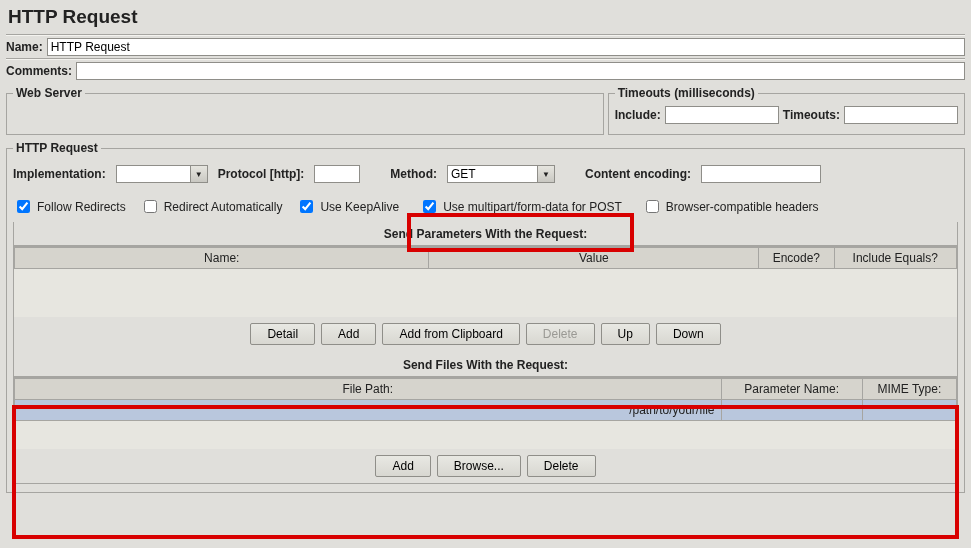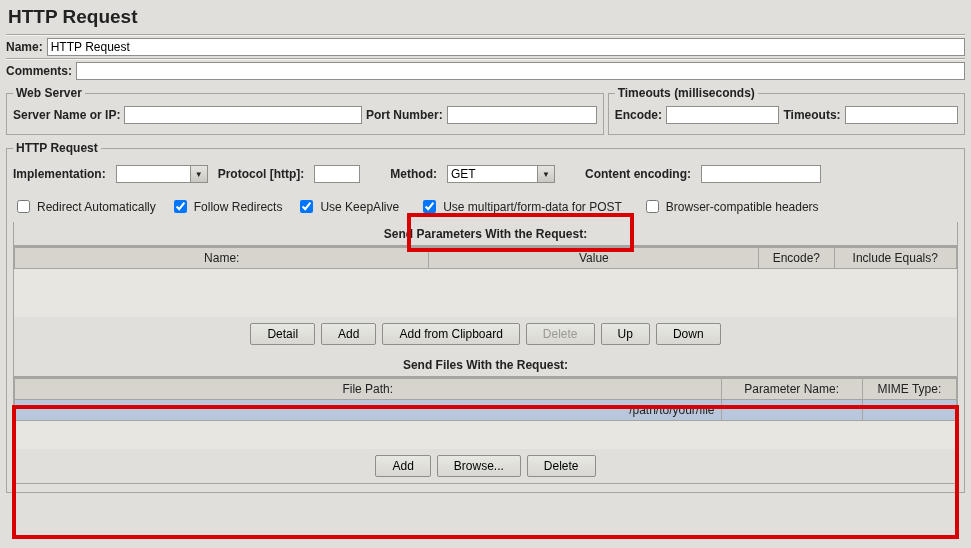--- a/index.html
+++ b/index.html
@@ -82,31 +82,25 @@
 </div>
 <div class="rowline"></div>
 <div class="row">
   <label class="lab">Comments:</label>
   <input class="txt flex1" value="" style="">
 </div>
 
 <div class="two-col">
   <fieldset style="flex:1.7">
     <legend>Web Server</legend>
-    <div class="row">
-      <label class="lab">Server Name or IP:</label>
-      <input class="txt" style="flex: 1 1 0%;" value="">
-      <label class="lab">Port Number:</label>
-      <input class="txt" style="width: 150px;" value="">
-    </div>
   </fieldset>
   <fieldset style="flex:1">
     <legend>Timeouts (milliseconds)</legend>
     <div class="row">
-      <label class="lab">Encode:</label>
+      <label class="lab">Include:</label>
       <input class="txt" style="flex: 1 1 0%;" value="">
       <label class="lab">Timeouts:</label>
       <input class="txt" style="flex: 1 1 0%;" value="">
     </div>
   </fieldset>
 </div>
 
 <fieldset>
   <legend>HTTP Request</legend>
 
@@ -123,26 +117,26 @@
       <input class="txt" style="width: 108px;" value="GET">
       <span class="arrow">▼</span>
     </span>
     <label class="lab" style="margin-left:20px">Content encoding:</label>
     <input class="txt" style="width: 120px;" value="">
   </div>
 
 
   <div class="row" style="gap:14px;margin:8px 0 2px;position:relative;">
     <span class="cbx">
+          <input type="checkbox" checked="" style="">
+          <span>Follow Redirects</span>
+        </span>
+    <span class="cbx">
           <input type="checkbox" style="">
           <span>Redirect Automatically</span>
-        </span>
-    <span class="cbx">
-          <input type="checkbox" checked="" style="">
-          <span>Follow Redirects</span>
         </span>
     <span class="cbx">
           <input type="checkbox" checked="" style="">
           <span>Use KeepAlive</span>
         </span>
     <span class="cbx" id="multipart-box" style="padding:4px 6px;">
           <input type="checkbox" checked="" style="">
           <span>Use multipart/form-data for POST</span>
         </span>
     <span class="cbx">

